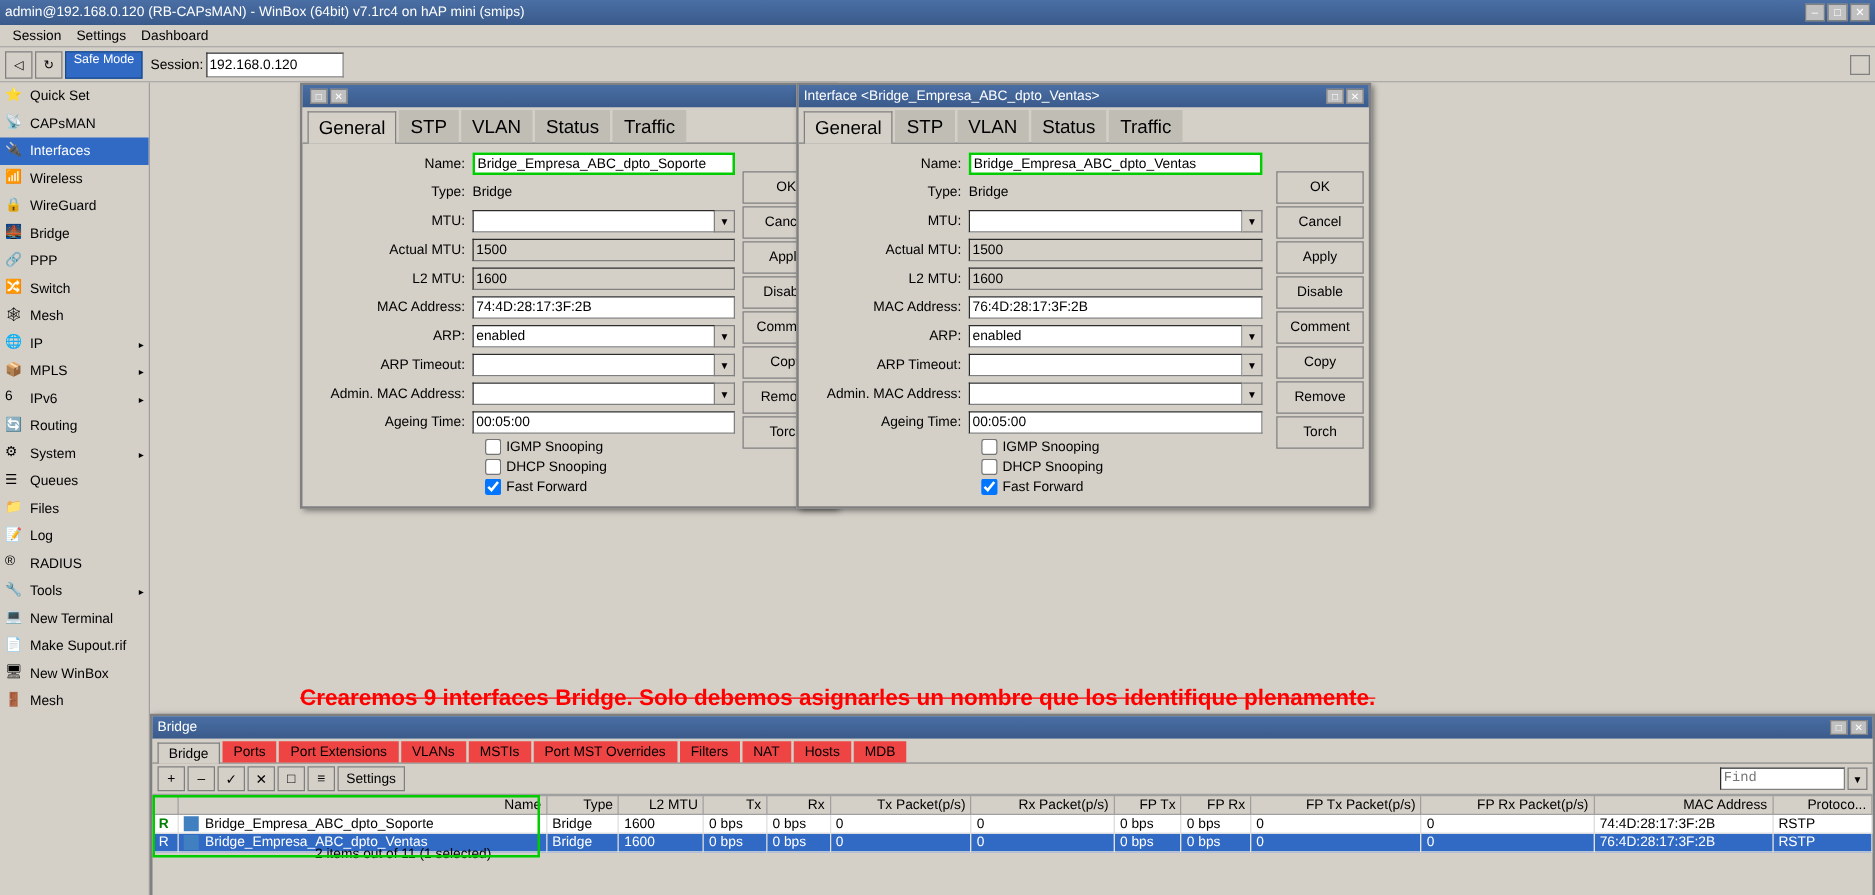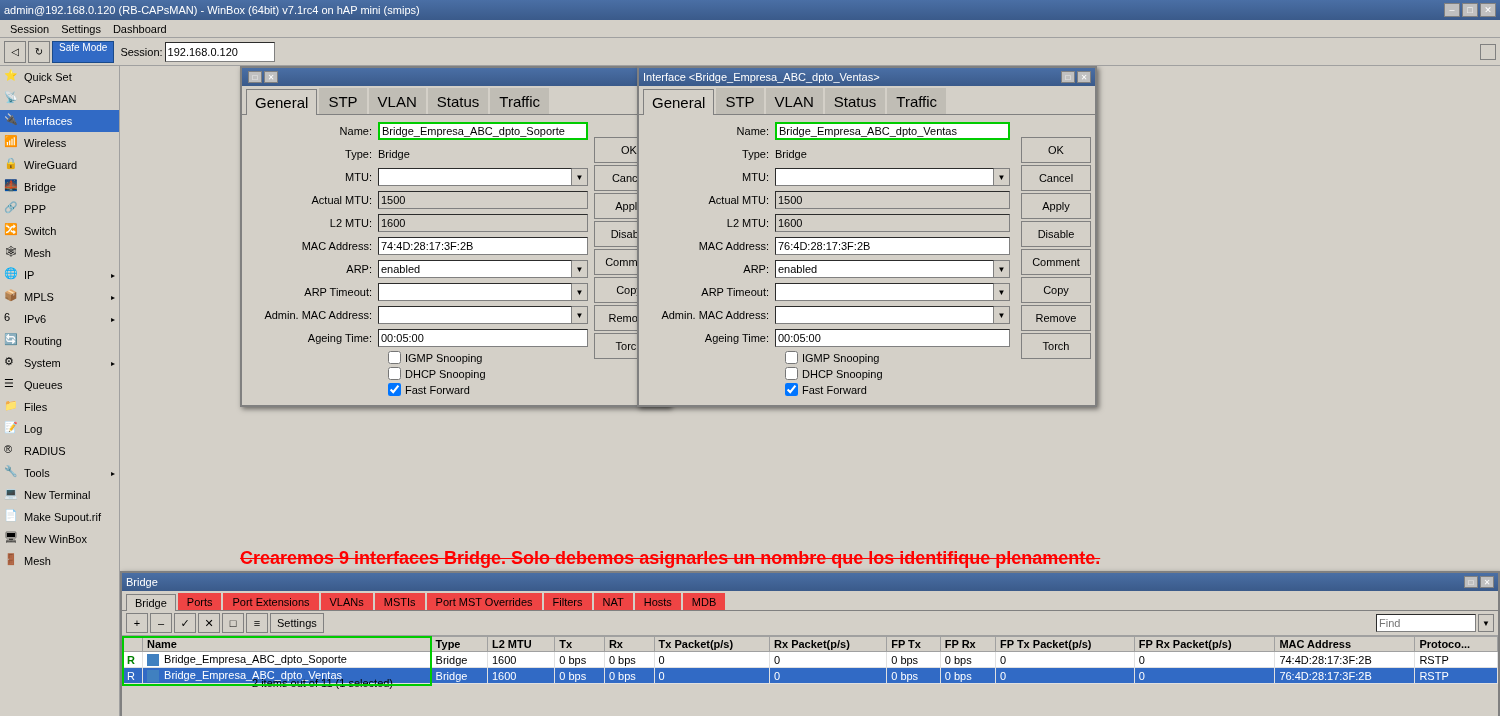--- a/index.html
+++ b/index.html
@@ -321,34 +321,35 @@
       font-size: 11px;
     }
     .find-input {
       height: 18px;
       border: 1px inset #808080;
       background: white;
       padding: 0 2px;
       font-size: 11px;
       width: 100px;
       margin-left: auto;
+      font-family: Liberation Mono, monospace;
     }
 
     
     .bridge-table {
       width: 100%;
       border-collapse: collapse;
       font-size: 11px;
     }
     .bridge-table th {
       background: #d4d0c8;
       border: 1px solid #a0a0a0;
       padding: 1px 4px;
-      text-align: left;
-      font-weight: bold;
+      text-align: right;
+      font-weight: normal;
       white-space: nowrap;
     }
     .bridge-table td {
       border: 1px solid #e0e0e0;
       padding: 1px 4px;
       white-space: nowrap;
     }
     .bridge-table tr.selected td {
       background: #316ac5;
       color: white;

